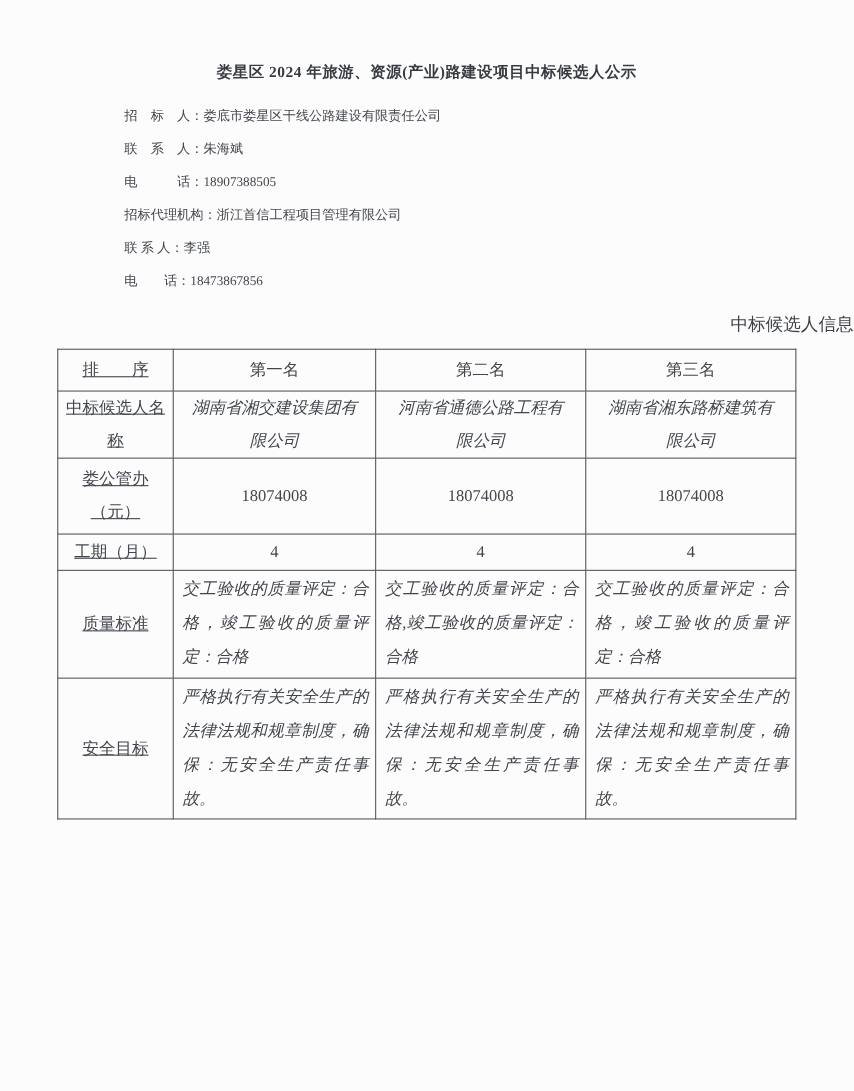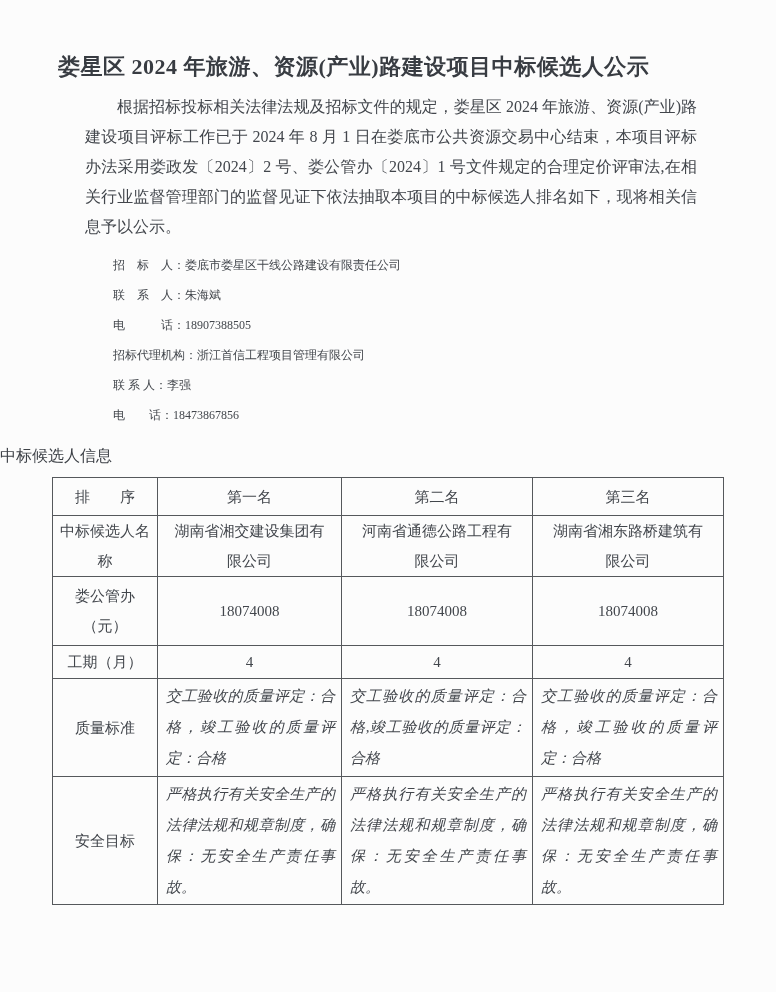--- a/index.html
+++ b/index.html
@@ -6,69 +6,68 @@
   body{
     width:776px;height:992px;
     background:#fcfcfc;
     font-family:"Liberation Serif","DejaVu Serif",serif;
     color:#3f434a;
     overflow:hidden;
   }
   .page{width:776px;height:992px;position:relative;}
   h1.doc-title{
     margin:0;padding:52px 58px 0 58px;
-    font-size:22px;font-weight:bold;
-    letter-spacing:0.5px;
+    font-size:14px;font-weight:bold;
+    text-align:center;letter-spacing:0.5px;
     color:#383c42;line-height:30px;
   }
   .intro{
     margin:10px 79px 0 85px;
     width:612px;
     font-size:16px;line-height:30px;
     text-align:justify;text-indent:32px;
     color:#42464c;
   }
   .contacts{margin:8px 0 0 113px;font-size:12px;color:#42464c;}
   .contact-line{height:30px;line-height:30px;white-space:pre;}
   .table-title{
-    margin-top:14px;text-align:left;
+    margin-top:14px;text-align:right;
     font-size:16px;line-height:24px;color:#3d4147;
   }
   table.cand{
     border-collapse:collapse;table-layout:fixed;
     margin:9px 0 0 52px;width:671px;
     font-size:15px;color:#42464c;
   }
   table.cand td{
     border:1px solid #55585c;
     text-align:center;vertical-align:middle;
     line-height:30px;padding:0;
     font-weight:normal;
   }
-  td.rlabel{padding:0 13px;}
+  td.rlabel{padding:0 13px;text-decoration:underline;}
   .row-rank td{height:37px;}
   .row-name td{height:60px;}
-  .row-name td.cell{padding:0 14px;}
+  .row-name td.cell{padding:0 14px;font-style:italic;}
   .row-price td{height:68px;}
   .row-duration td{height:32px;}
   .row-quality td{height:95px;}
   .row-safety td{height:125px;}
   .row-quality td.cell,.row-safety td.cell{
     text-align:justify;vertical-align:top;
     padding:2px 6px 0 8px;line-height:31px;font-style:italic;
   }
 </style>
 </head>
 <body>
 
 <div class="page">
 
   <h1 class="doc-title">娄星区 2024 年旅游、资源(产业)路建设项目中标候选人公示</h1>
 
-  <p class="intro">根据招标投标相关法律法规及招标文件的规定，娄星区 2024 年旅游、资源(产业)路建设项目评标工作已于 2024 年 8 月 1 日在娄底市公共资源交易中心结束，本项目评标办法采用娄政发〔2024〕2 号、娄公管办〔2024〕1 号文件规定的合理定价评审法,在相关行业监督管理部门的监督见证下依法抽取本项目的中标候选人排名如下，现将相关信息予以公示。</p>
 
   <div class="contacts">
     <div class="contact-line"><span>招　标　人：</span><span>娄底市娄星区干线公路建设有限责任公司</span></div>
     <div class="contact-line"><span>联　系　人：</span><span>朱海斌</span></div>
     <div class="contact-line"><span>电　　　话：</span><span>18907388505</span></div>
     <div class="contact-line"><span>招标代理机构：</span><span>浙江首信工程项目管理有限公司</span></div>
     <div class="contact-line"><span>联 系 人：</span><span>李强</span></div>
     <div class="contact-line"><span>电　　话：</span><span>18473867856</span></div>
   </div>
 

